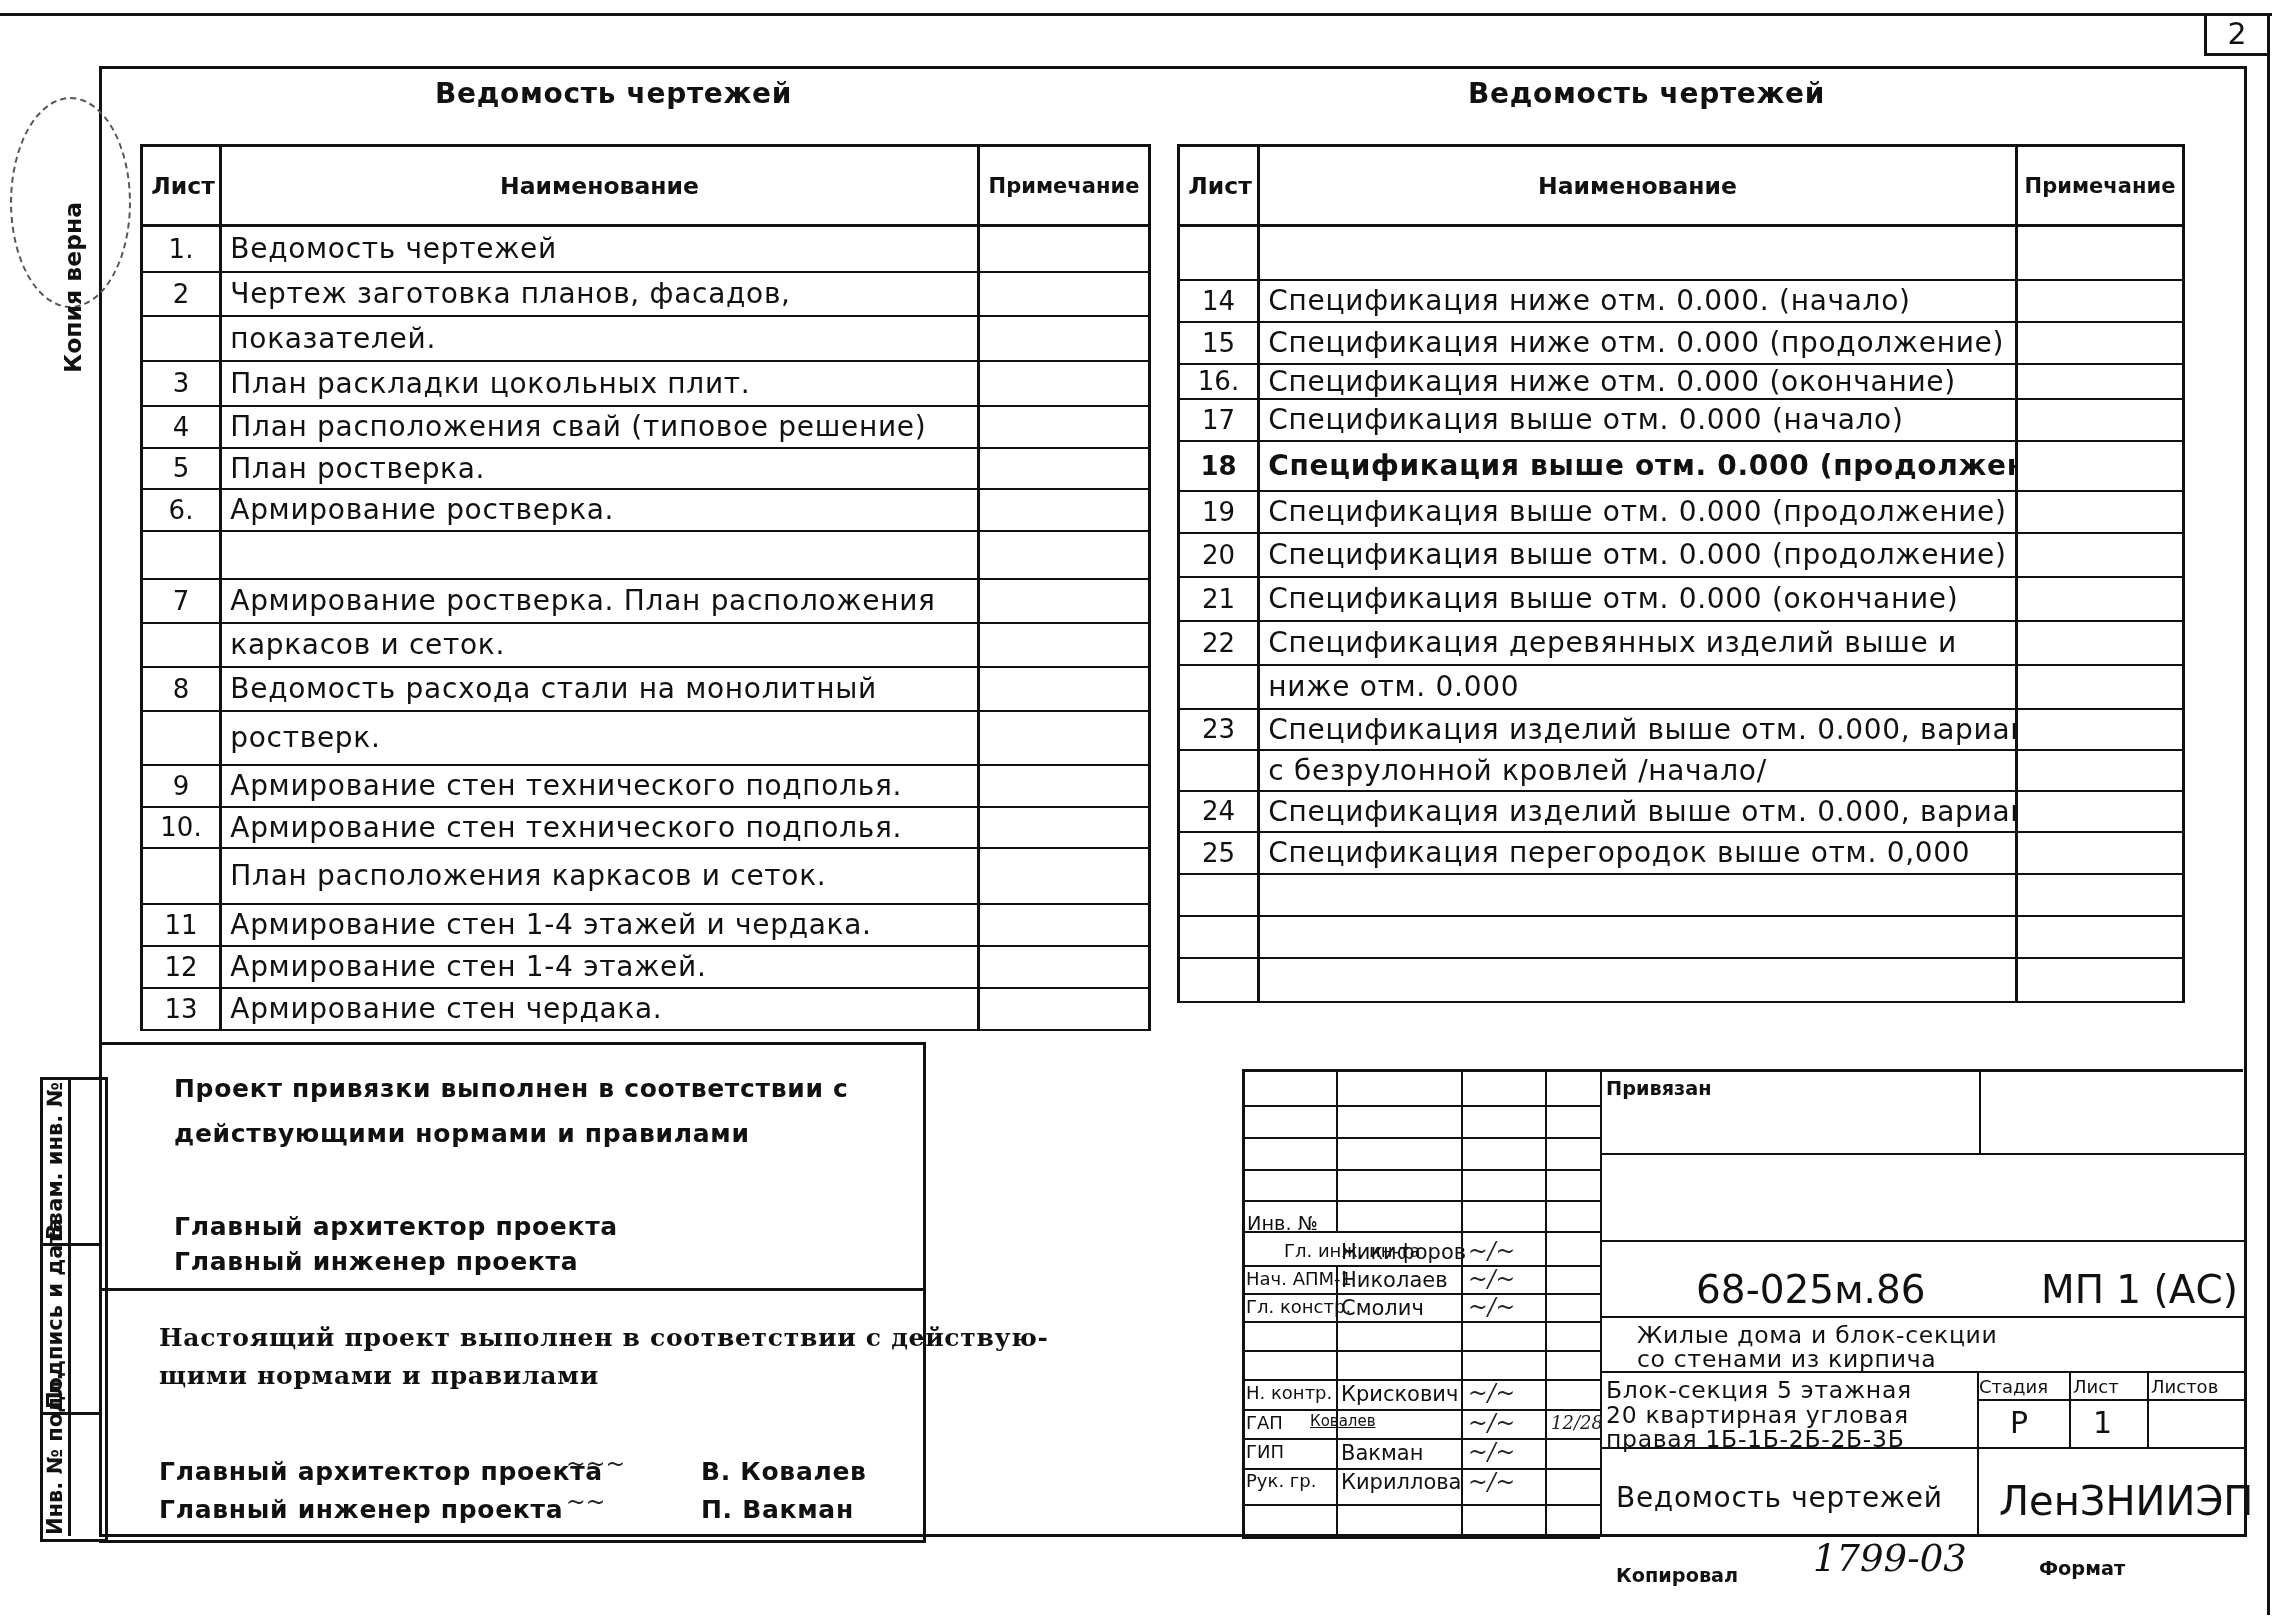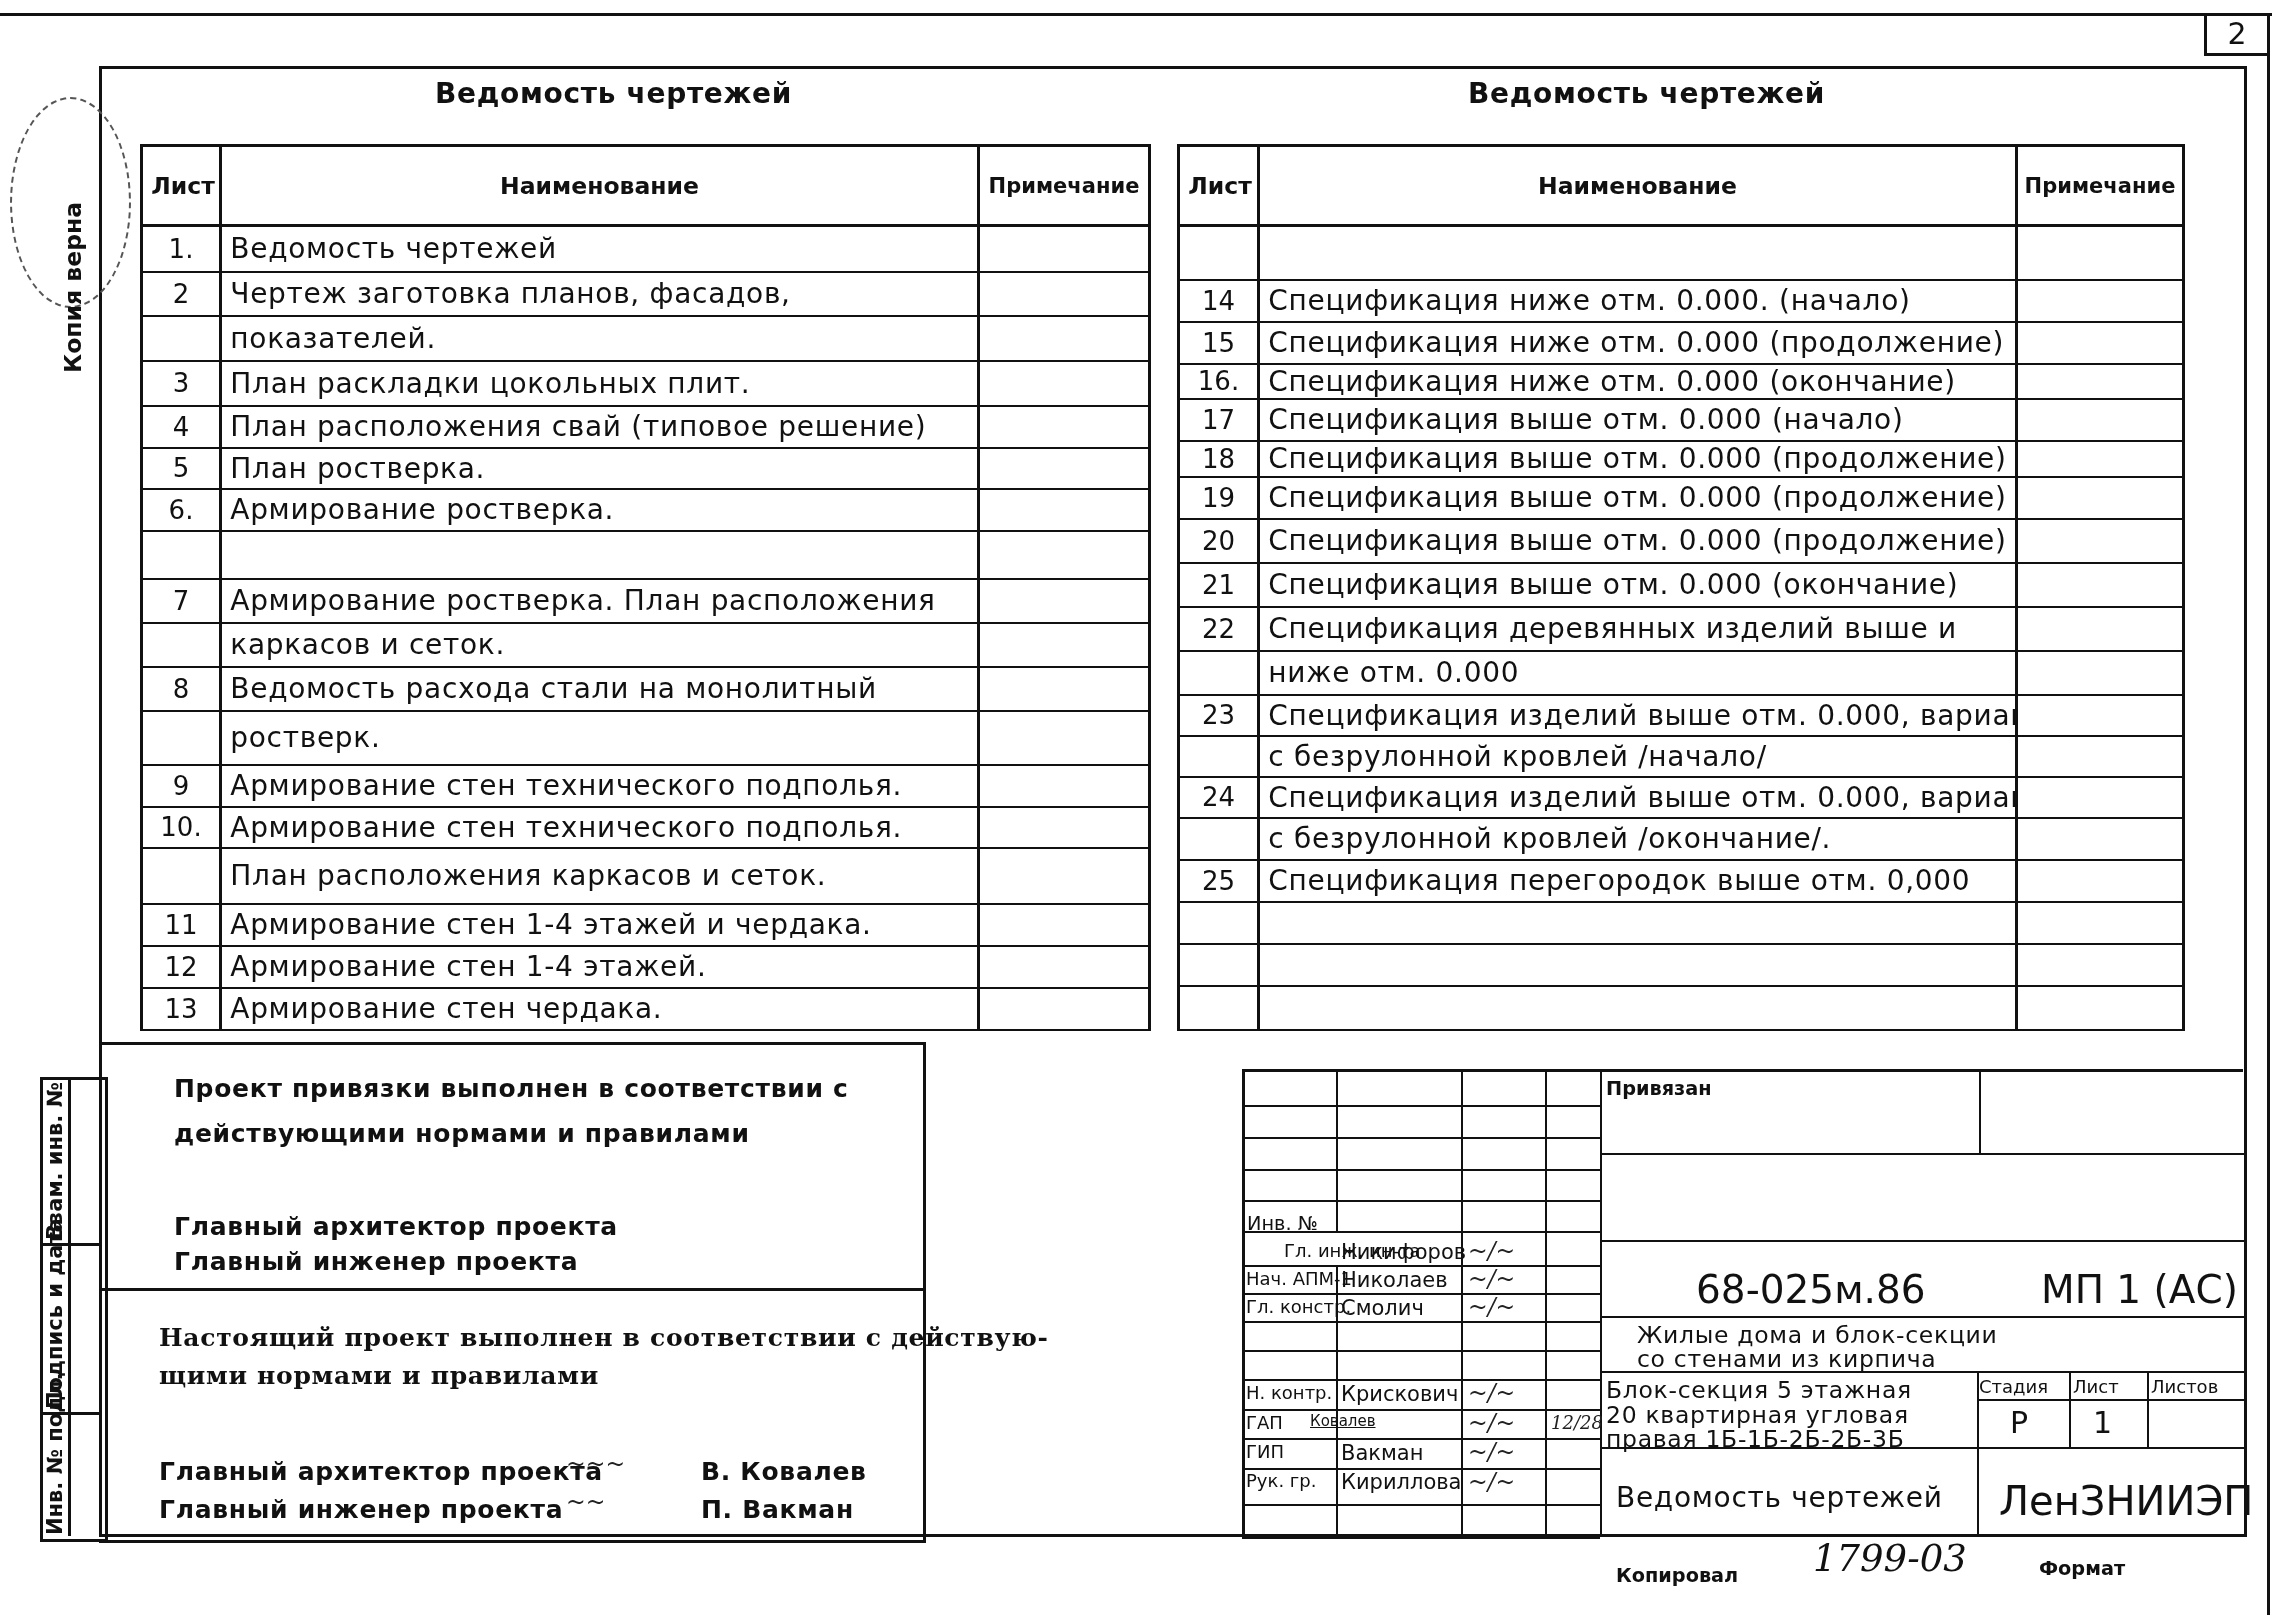--- a/index.html
+++ b/index.html
@@ -188,21 +188,21 @@
       <tr class="r" style="height: 32px;">
         <td class="num">16.</td>
         <td class="name">Спецификация ниже отм. 0.000 (окончание)</td>
         <td class="note"></td>
       </tr>
       <tr class="r" style="height: 42px;">
         <td class="num">17</td>
         <td class="name">Спецификация выше отм. 0.000 (начало)</td>
         <td class="note"></td>
       </tr>
-      <tr class="r" style="height: 36px;">
+      <tr class="r" style="height: 50px; font-weight: bold;">
         <td class="num">18</td>
         <td class="name">Спецификация выше отм. 0.000 (продолжение)</td>
         <td class="note"></td>
       </tr>
       <tr class="r" style="height: 42px;">
         <td class="num">19</td>
         <td class="name">Спецификация выше отм. 0.000 (продолжение)</td>
         <td class="note"></td>
       </tr>
       <tr class="r" style="height: 44px;">
@@ -231,25 +231,20 @@
         <td class="note"></td>
       </tr>
       <tr class="r" style="height: 41px;">
         <td class="num"></td>
         <td class="name">с безрулонной кровлей /начало/</td>
         <td class="note"></td>
       </tr>
       <tr class="r" style="height: 41px;">
         <td class="num">24</td>
         <td class="name">Спецификация изделий выше отм. 0.000, вариант</td>
-        <td class="note"></td>
-      </tr>
-      <tr class="r" style="height: 42px;">
-        <td class="num"></td>
-        <td class="name">с безрулонной кровлей /окончание/.</td>
         <td class="note"></td>
       </tr>
       <tr class="r" style="height: 42px;">
         <td class="num">25</td>
         <td class="name">Спецификация перегородок выше отм. 0,000</td>
         <td class="note"></td>
       </tr>
       <tr class="r" style="height: 42px;">
         <td class="num"></td>
         <td class="name"></td>

